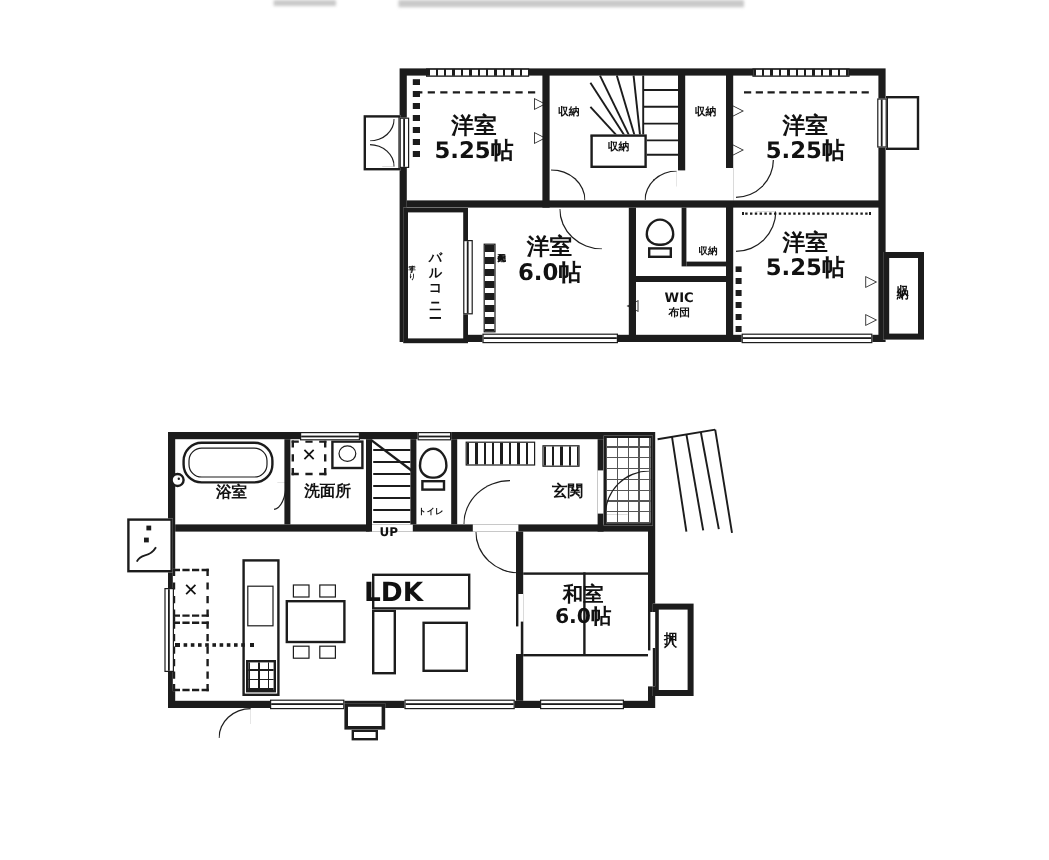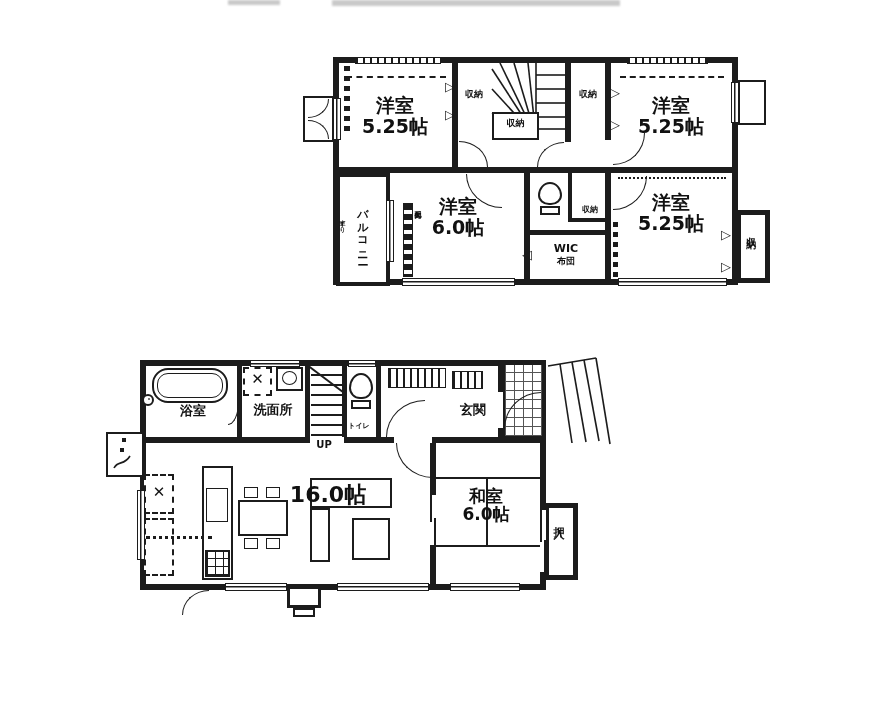--- a/index.html
+++ b/index.html
@@ -236,21 +236,21 @@
   <div class="box" style="left:293px;top:608px;width:22px;height:9px;"></div>
   <div class="win-v" style="left:137px;top:490px;width:8px;height:70px;"></div>
   <div class="arc-br" style="left:182px;top:590px;width:26px;height:24px;"></div>
 
   <div class="lbl" style="left:160px;top:404px;width:66px;font-size:13px;">浴室</div>
   <div class="lbl" style="left:238px;top:403px;width:70px;font-size:13px;">洗面所</div>
   <div class="lbl" style="left:342px;top:423px;width:34px;font-size:7px;">トイレ</div>
   <div class="lbl" style="left:448px;top:403px;width:50px;font-size:13px;">玄関</div>
   <div class="lbl" style="left:306px;top:440px;width:36px;font-size:10px;">UP</div>
   <div class="lbl" style="left:268px;top:483px;width:120px;font-size:22px;">
-    <div>16.0帖</div>
+    <div>LDK</div>
   </div>
   <div class="lbl" style="left:436px;top:487px;width:100px;font-size:17px;">
     <div>和室</div>
     <div>6.0帖</div>
   </div>
   <div class="lbl vert" style="left:552px;top:517px;font-size:11px;">押入</div>
 
 </div>
 
 </body></html>

